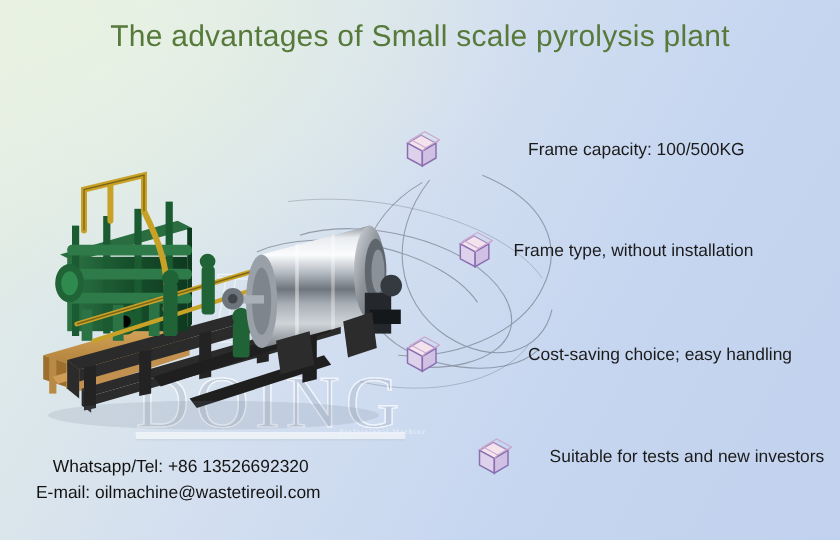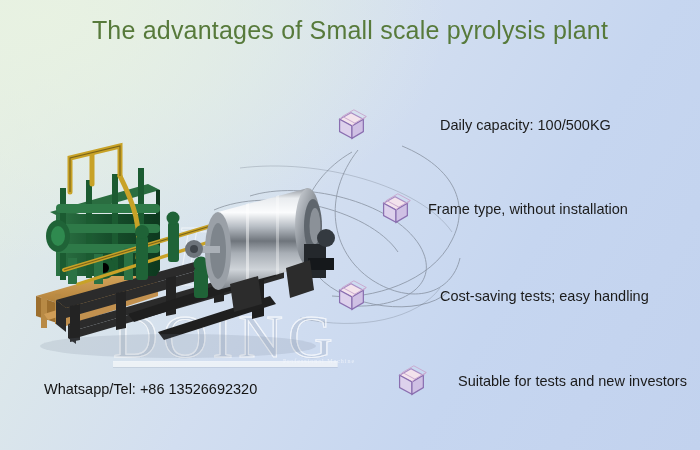--- a/index.html
+++ b/index.html
@@ -233,21 +233,21 @@
   <div class="feature" id="f1">
     <svg class="cube" viewBox="0 0 40 40">
       <polygon points="8,14 20,7 33,14 21,21" fill="#f3e3ec" stroke="#a98dc4" stroke-width="1.2"></polygon>
       <polygon points="8,14 21,21 21,34 8,27" fill="#ddd1ec" stroke="#8a6fb0" stroke-width="1.3"></polygon>
       <polygon points="21,21 33,14 33,27 21,34" fill="#cfc0e4" stroke="#8a6fb0" stroke-width="1.3"></polygon>
       <polygon points="11,11 23,4 36,11 24,18" fill="none" stroke="#c9a9cf" stroke-width="1"></polygon>
       <line x1="11" y1="11" x2="8" y2="14" stroke="#c9a9cf" stroke-width="1"></line>
       <line x1="36" y1="11" x2="33" y2="14" stroke="#c9a9cf" stroke-width="1"></line>
       <line x1="24" y1="18" x2="21" y2="21" stroke="#c9a9cf" stroke-width="1"></line>
     </svg>
-    <span class="flabel">Daily capacity: 100/500KG</span>
+    <span class="flabel">Frame capacity: 100/500KG</span>
   </div>
 
   <div class="feature" id="f2">
     <svg class="cube" viewBox="0 0 40 40">
       <polygon points="8,14 20,7 33,14 21,21" fill="#f3e3ec" stroke="#a98dc4" stroke-width="1.2"></polygon>
       <polygon points="8,14 21,21 21,34 8,27" fill="#ddd1ec" stroke="#8a6fb0" stroke-width="1.3"></polygon>
       <polygon points="21,21 33,14 33,27 21,34" fill="#cfc0e4" stroke="#8a6fb0" stroke-width="1.3"></polygon>
       <polygon points="11,11 23,4 36,11 24,18" fill="none" stroke="#c9a9cf" stroke-width="1"></polygon>
       <line x1="11" y1="11" x2="8" y2="14" stroke="#c9a9cf" stroke-width="1"></line>
       <line x1="36" y1="11" x2="33" y2="14" stroke="#c9a9cf" stroke-width="1"></line>
@@ -259,33 +259,34 @@
   <div class="feature" id="f3">
     <svg class="cube" viewBox="0 0 40 40">
       <polygon points="8,14 20,7 33,14 21,21" fill="#f3e3ec" stroke="#a98dc4" stroke-width="1.2"></polygon>
       <polygon points="8,14 21,21 21,34 8,27" fill="#ddd1ec" stroke="#8a6fb0" stroke-width="1.3"></polygon>
       <polygon points="21,21 33,14 33,27 21,34" fill="#cfc0e4" stroke="#8a6fb0" stroke-width="1.3"></polygon>
       <polygon points="11,11 23,4 36,11 24,18" fill="none" stroke="#c9a9cf" stroke-width="1"></polygon>
       <line x1="11" y1="11" x2="8" y2="14" stroke="#c9a9cf" stroke-width="1"></line>
       <line x1="36" y1="11" x2="33" y2="14" stroke="#c9a9cf" stroke-width="1"></line>
       <line x1="24" y1="18" x2="21" y2="21" stroke="#c9a9cf" stroke-width="1"></line>
     </svg>
-    <span class="flabel">Cost-saving tests; easy handling</span>
+    <span class="flabel">Cost-saving choice; easy handling</span>
   </div>
 
   <div class="feature" id="f4">
     <svg class="cube" viewBox="0 0 40 40">
       <polygon points="8,14 20,7 33,14 21,21" fill="#f3e3ec" stroke="#a98dc4" stroke-width="1.2"></polygon>
       <polygon points="8,14 21,21 21,34 8,27" fill="#ddd1ec" stroke="#8a6fb0" stroke-width="1.3"></polygon>
       <polygon points="21,21 33,14 33,27 21,34" fill="#cfc0e4" stroke="#8a6fb0" stroke-width="1.3"></polygon>
       <polygon points="11,11 23,4 36,11 24,18" fill="none" stroke="#c9a9cf" stroke-width="1"></polygon>
       <line x1="11" y1="11" x2="8" y2="14" stroke="#c9a9cf" stroke-width="1"></line>
       <line x1="36" y1="11" x2="33" y2="14" stroke="#c9a9cf" stroke-width="1"></line>
       <line x1="24" y1="18" x2="21" y2="21" stroke="#c9a9cf" stroke-width="1"></line>
     </svg>
     <span class="flabel">Suitable for tests and new investors</span>
   </div>
 
   <div class="contact">
     <div>Whatsapp/Tel: +86 13526692320</div>
+    <div id="contact-line-2">E-mail: oilmachine@wastetireoil.com</div>
   </div>
 
 </div>
 
 </body></html>

